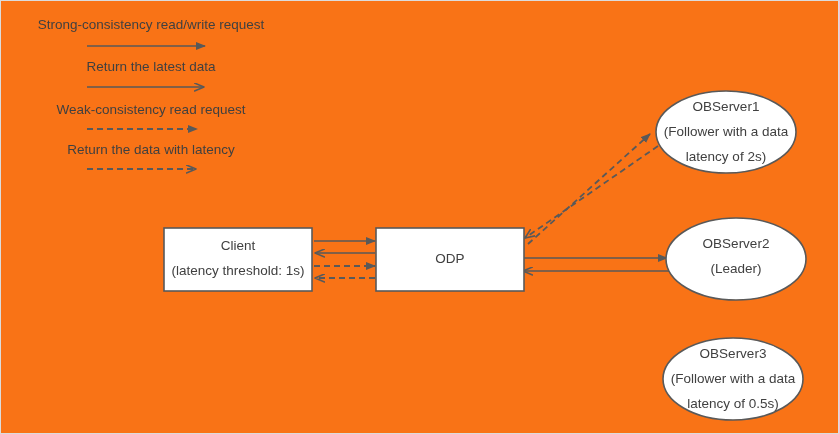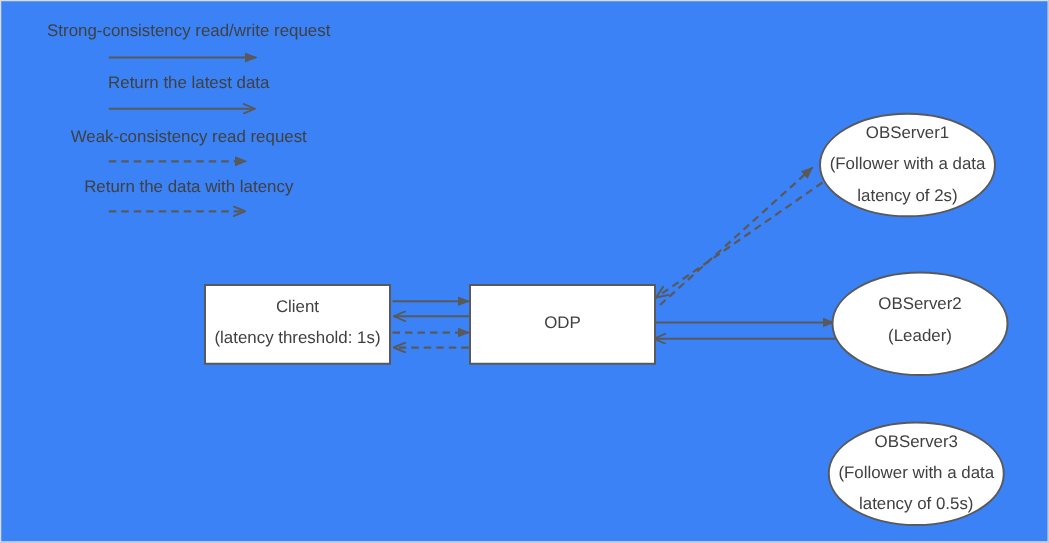--- a/index.html
+++ b/index.html
@@ -4,21 +4,21 @@
 <style>
   html, body {
     margin: 0;
     padding: 0;
     background: #ffffff;
   }
   #canvas {
     position: relative;
     width: 839px;
     height: 434px;
-    background: #3b82f6;
+    background: #f97316;
     border: 1px solid #dcdcdc;
     box-sizing: border-box;
     overflow: hidden;
     font-family: "Liberation Sans", sans-serif;
   }
   #diagram-svg {
     position: absolute;
     left: 0;
     top: 0;
     width: 839px;

